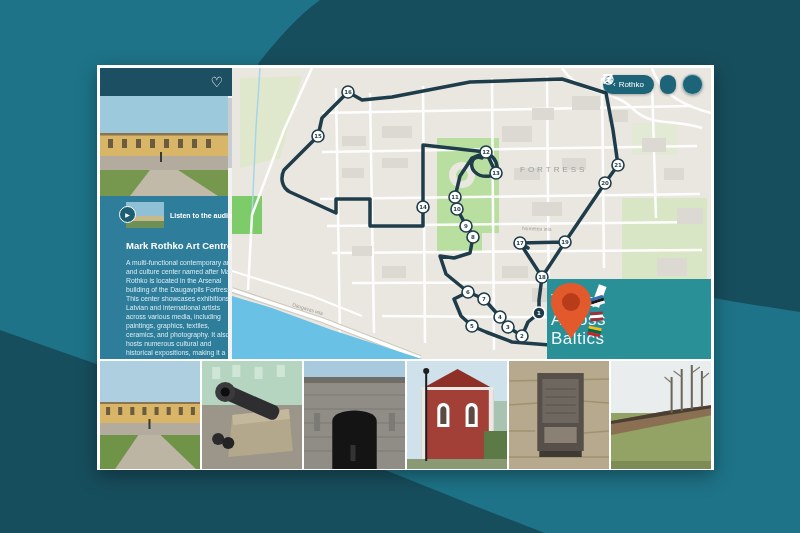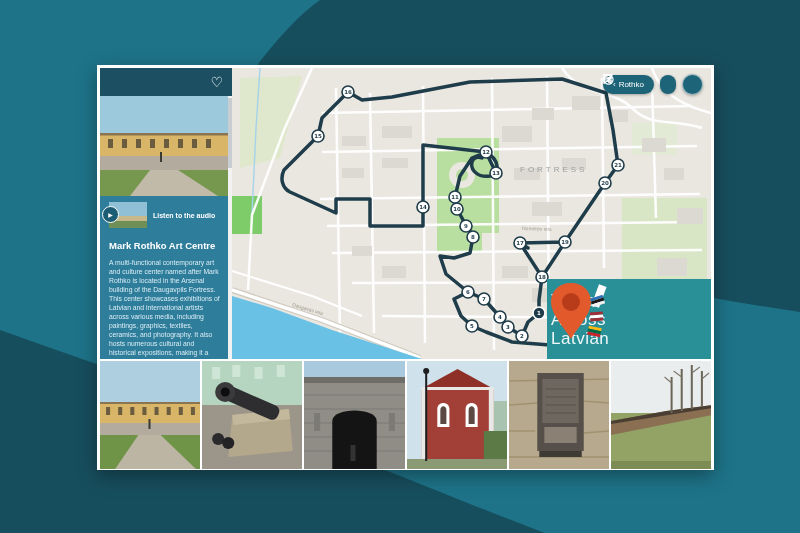--- a/index.html
+++ b/index.html
@@ -12,21 +12,21 @@
         box-shadow:0 6px 18px rgba(0,0,0,.35);padding:3px;}
   .card-inner{position:relative;width:100%;height:100%;background:#ffffff;}
 
   
   .sidebar{position:absolute;left:0;top:0;width:132px;height:291px;background:#2e7d9b;overflow:hidden;}
   .sb-topbar{position:absolute;left:0;top:0;width:100%;height:28px;background:#1d4f63;display:flex;align-items:center;justify-content:flex-end;padding-right:9px;}
   .heart{color:#ffffff;font-size:14px;line-height:14px;cursor:pointer;}
   .sb-photo{position:absolute;left:0;top:28px;width:128px;height:100px;}
   .sb-scroll{position:absolute;right:0;top:28px;width:4px;height:263px;background:#f2f2f2;}
   .sb-scroll .thumb{position:absolute;top:2px;left:0;width:4px;height:70px;background:#c7cdd0;}
-  .sb-body{position:absolute;left:9px;top:134px;width:112px;}
+  .sb-body{position:absolute;left:26px;top:134px;width:112px;}
   .audio-row{display:flex;align-items:center;gap:6px;cursor:pointer;}
   .audio-thumb{position:relative;width:38px;height:26px;flex:none;background:linear-gradient(#8fc0d6 0 55%,#c8b98a 55% 75%,#6e8f55 75% 100%);}
   .audio-badge{position:absolute;left:-7px;top:4px;width:17px;height:17px;border-radius:50%;background:#1d5d74;border:1px solid #ffffff;color:#fff;font-size:6px;display:flex;align-items:center;justify-content:center;}
   .audio-label{color:#ffffff;font-size:7px;font-weight:bold;}
   .sb-title{margin-top:12px;color:#ffffff;font-size:9.5px;font-weight:bold;}
   .sb-p{margin-top:7px;color:#d9ecf4;font-size:6.8px;line-height:9px;}
 
   
   .map{position:absolute;left:132px;top:0;width:479px;height:291px;background:#eae7e1;overflow:hidden;cursor:grab;}
   .map svg{position:absolute;left:0;top:0;}
@@ -270,21 +270,21 @@
               <g transform="rotate(12 48 52)">
                 <rect x="41" y="48" width="13" height="3" fill="#fdb913"></rect>
                 <rect x="41" y="51" width="13" height="3" fill="#006a44"></rect>
                 <rect x="41" y="54" width="13" height="3" fill="#c1272d"></rect>
               </g>
             </g>
           </svg>
           <div class="logo-text">
             <div>Tours</div>
             <div>Across</div>
-            <div>Latvian</div>
+            <div>Baltics</div>
           </div>
         </div>
       </div>
 
       <div class="strip">
 
         <div class="ph">
           <svg width="101" height="108" viewBox="0 0 100 108" preserveAspectRatio="none">
             <rect width="100" height="108" fill="#a5cadd"></rect>
             <rect y="0" width="100" height="44" fill="#aecfe0"></rect>

